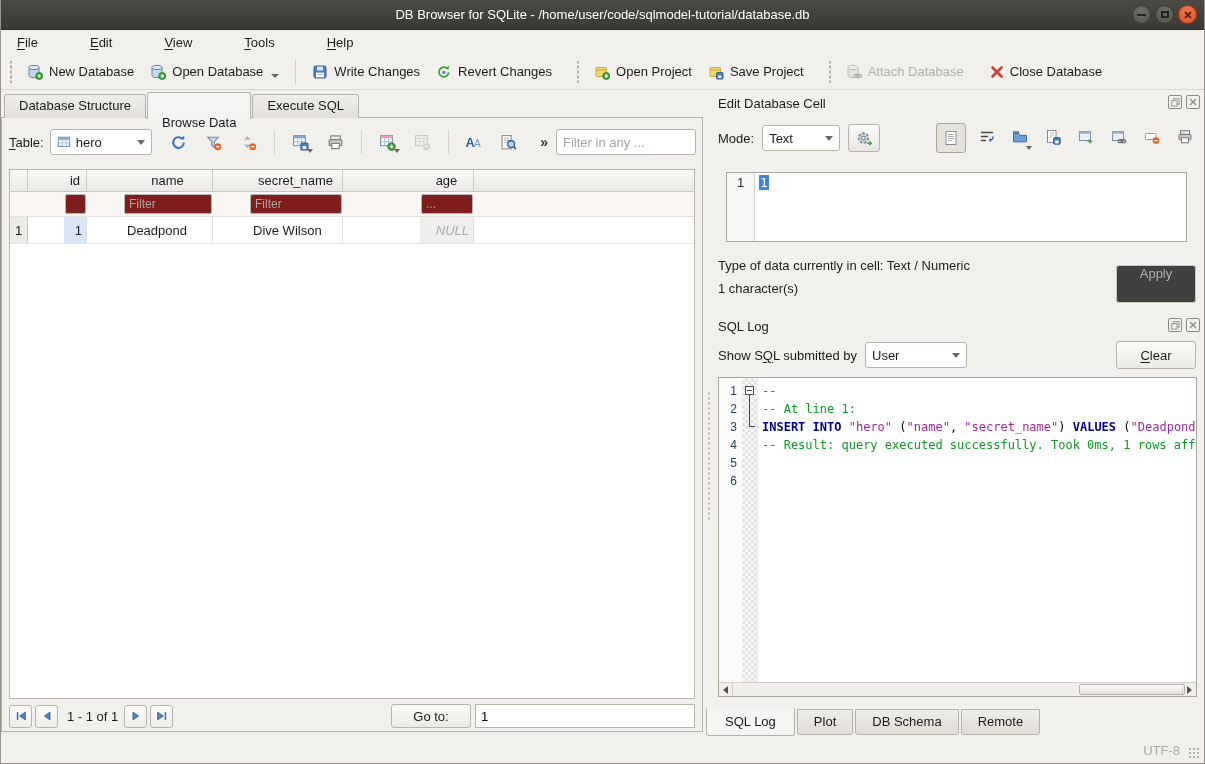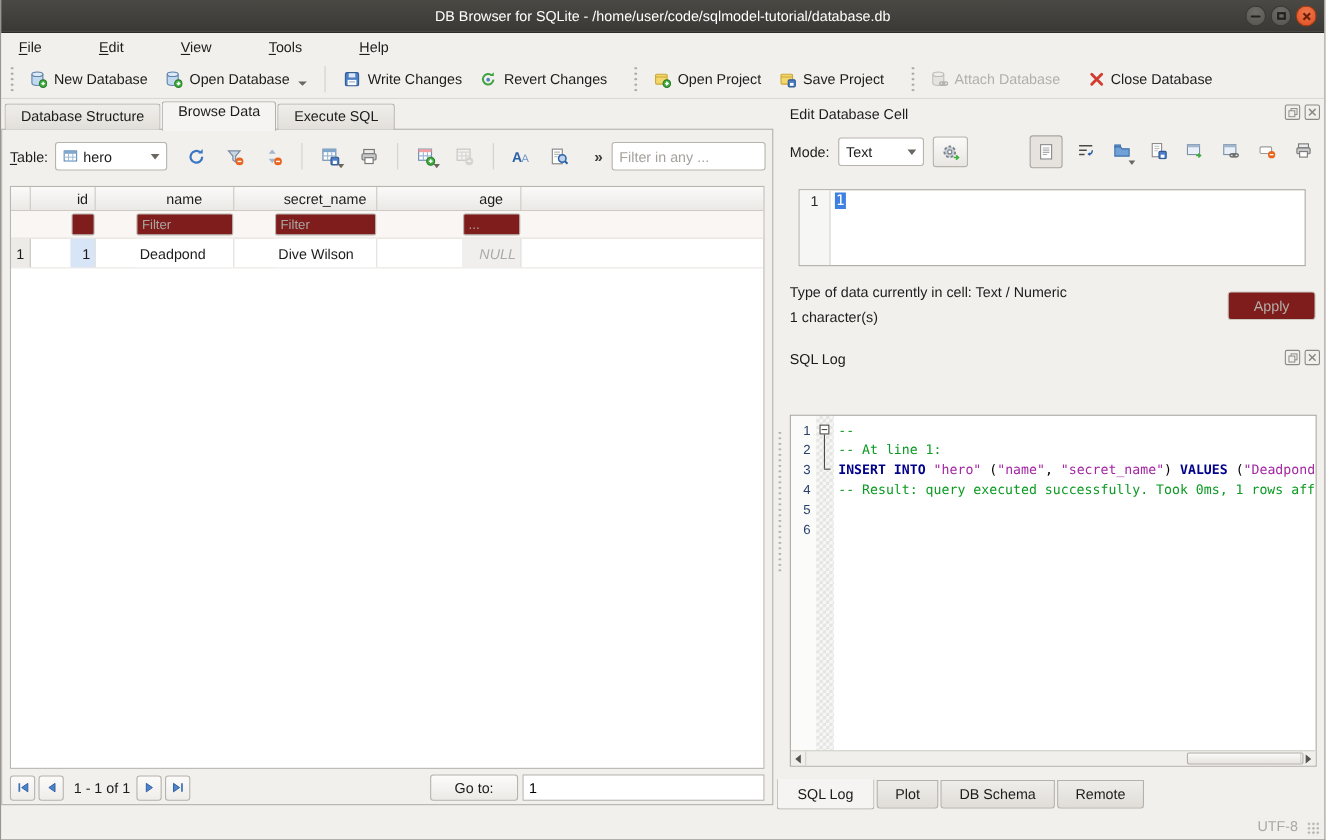--- a/index.html
+++ b/index.html
@@ -32,21 +32,21 @@
     background-image:radial-gradient(circle, #aba69f 1.1px, transparent 1.3px); background-size:4px 5px; background-position:center; background-repeat:repeat-y; }
   .tb-sep { width:1px; height:24px; background:#d4d0cb; margin:0 8px; }
   .tb-btn { display:flex; align-items:center; gap:6px; padding:5px 8px; border-radius:3px; white-space:nowrap; position:relative; }
   .tb-btn.disabled { color:#b3afa9; }
   .tb-caret { width:0; height:0; border-left:4px solid transparent; border-right:4px solid transparent; border-top:4px solid #6b6760; align-self:flex-end; margin:0 0 2px 2px; }
   .ico { display:inline-block; vertical-align:middle; flex:none; }
   
   .left-pane { position:absolute; left:0; top:91px; width:704px; height:646px; }
   .tabbar { position:absolute; left:3px; top:1px; display:flex; align-items:flex-end; height:26px; z-index:3; }
   .tab { height:24px; padding:3px 14px 0; background:linear-gradient(#f0eeeb,#e2dfda); border:1px solid #b5b1ab; border-bottom:none; border-radius:3px 3px 0 0; margin-right:1px; }
-  .tab.active { height:27px; padding-top:0; background:#f6f4f2; margin-bottom:-1px; }
+  .tab.active { height:27px; padding-top:22px; background:#f6f4f2; margin-bottom:-1px; }
   .tab-content { position:absolute; left:0; top:26px; width:702px; height:615px; border:1px solid #b5b1ab; background:#f2f0ed; }
   
   .browse-row { position:absolute; left:7px; right:6px; top:9px; height:30px; display:flex; align-items:center; }
   .lbl { margin-right:6px; }
   .combo { display:flex; align-items:center; background:#ffffff; border:1px solid #b7b3ad; border-radius:3px; height:26px; padding:0 6px; position:relative; }
   .combo .caret { width:0; height:0; border-left:4px solid transparent; border-right:4px solid transparent; border-top:5px solid #6b6760; margin-left:auto; }
   .table-combo { width:150px; gap:5px; }
   .bt-ico { margin:0 9px; position:relative; }
   .bt-ico .mini-caret { position:absolute; right:-4px; bottom:-2px; width:0; height:0; border-left:3px solid transparent; border-right:3px solid transparent; border-top:4px solid #6b6760; }
   .chevron { color:#3a3a3a; font-weight:bold; margin:0 8px 0 14px; font-size:14px; }
@@ -83,21 +83,21 @@
   .mode-combo { width:78px; margin-left:8px; }
   .gear-btn { width:32px; height:28px; margin-left:8px; border:1px solid #b7b3ad; border-radius:3px; background:linear-gradient(#fbfaf9,#e9e6e2); display:flex; align-items:center; justify-content:center; }
   .cell-tools { display:flex; align-items:center; margin-left:auto; gap:17px; padding-right:2px; }
   .tool-toggle { width:30px; height:30px; border:1px solid #aaa69f; border-radius:3px; background:#e6e3df; display:flex; align-items:center; justify-content:center; margin-right:-4px; }
   .cell-editor { position:absolute; left:20px; right:19px; top:81px; height:70px; border:1px solid #aba79f; background:#fff; display:flex; }
   .ce-gutter { width:28px; background:#f6f6f5; border-right:1px solid #d6d4d0; text-align:center; padding-top:2px; font-size:13px; color:#2b2b2b; }
   .ce-text { padding:2px 4px; font-family:"DejaVu Sans Mono", monospace; font-size:13px; }
   .ce-sel { background:#3f80e0; color:#fff; padding:0 1px; }
   .type-line1 { position:absolute; left:12px; top:167px; }
   .type-line2 { position:absolute; left:12px; top:190px; }
-  .apply-btn { position:absolute; right:10px; top:174px; width:80px; height:26px; border:1px solid #cbc7c1; border-radius:3px; background:#7f1d1d; color:#b3afa9; display:flex; align-items:center; justify-content:center; }
+  .apply-btn { position:absolute; right:10px; top:174px; width:80px; height:38px; border:1px solid #cbc7c1; border-radius:3px; background:#404040; color:#b3afa9; display:flex; justify-content:center; }
   
   .log-title { top:224px; }
   .log-controls { position:absolute; left:12px; right:10px; top:250px; height:28px; display:flex; align-items:center; }
   .user-combo { width:102px; margin-left:8px; }
   .clear-btn { margin-left:auto; width:80px; height:28px; border:1px solid #b7b3ad; border-radius:3px; background:linear-gradient(#fcfbfa,#eceae6); display:flex; align-items:center; justify-content:center; }
   .log-view { position:absolute; left:12px; right:9px; top:286px; height:320px; border:1px solid #aba79f; background:#fff; overflow:hidden; }
   .log-gutter { position:absolute; left:0; top:0; bottom:14px; width:23px; background:#fbfbfa; padding:4px 5px 0 0; text-align:right; }
   .log-gutter .ln { display:block; height:18px; line-height:18px; font-size:12px; color:#26406b; }
   .log-fold { position:absolute; left:23px; top:0; bottom:14px; width:16px; background-color:#f7f7f6;
     background-image:linear-gradient(45deg,#e3e3e1 25%,transparent 25%,transparent 75%,#e3e3e1 75%),
@@ -517,20 +517,30 @@
             </svg>
         </span>
         <span class="dock-btn">
           <svg width="8" height="8" viewBox="0 0 8 8">
               <path d="M1 1l6 6M7 1L1 7" stroke="#8d8a84" stroke-width="1.4"></path>
             </svg>
         </span>
       </span>
     </div>
 
+    <div class="log-controls">
+      <span>Show S<u>Q</u>L submitted by</span>
+      <div class="combo user-combo">
+        <span>User</span>
+        <span class="caret"></span>
+      </div>
+      <div class="clear-btn">
+          <span><u>C</u>lear</span>
+        </div>
+    </div>
 
     <div class="log-view">
       <div class="log-gutter">
         <span class="ln">1</span>
         <span class="ln">2</span>
         <span class="ln">3</span>
         <span class="ln">4</span>
         <span class="ln">5</span>
         <span class="ln">6</span>
       </div>

